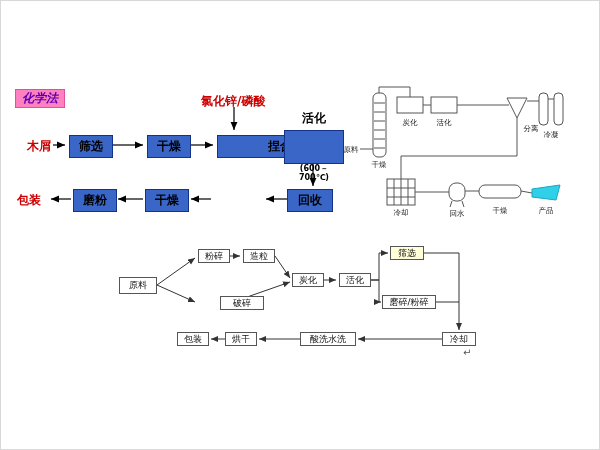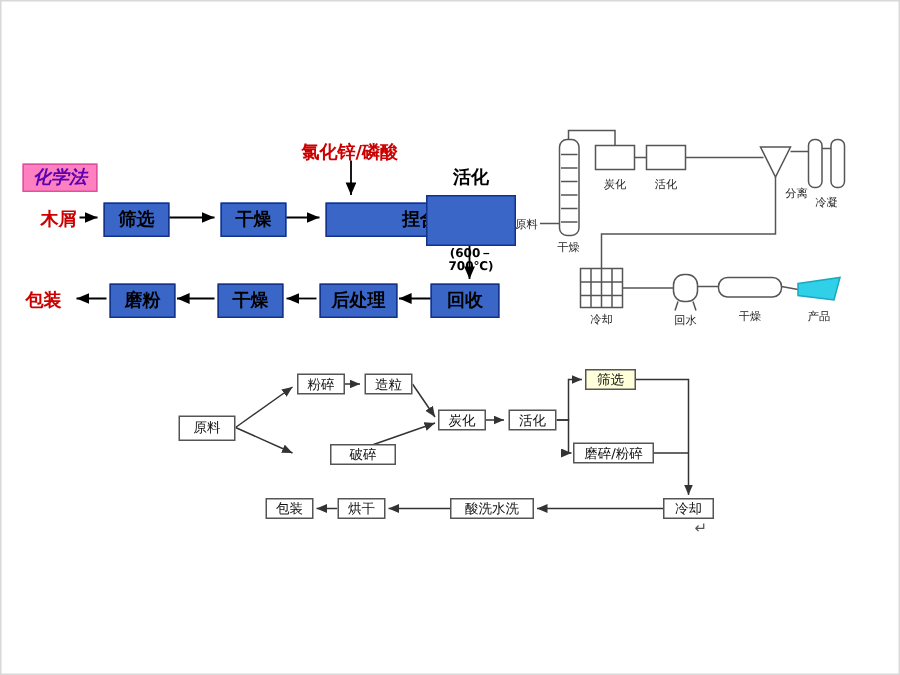--- a/index.html
+++ b/index.html
@@ -12,21 +12,21 @@
   .blue-box{
     position:absolute;z-index:2;background:#3a66c8;border:1px solid #13338a;
     color:#000;font-weight:bold;font-size:12px;
     display:flex;align-items:center;justify-content:center;text-align:center;
   }
   .activate-box{flex-direction:column;line-height:1.1;}
   .activate-sub{font-size:8px;font-weight:bold;margin-top:40px;}
   .title-box{
     position:absolute;z-index:2;background:#ff80c0;border:1px solid #e050a0;
     color:#5a00b0;font-weight:bold;font-size:12px;font-style:italic;
-    display:flex;align-items:center;justify-content:center;margin-top:20px;
+    display:flex;align-items:center;justify-content:center;
   }
   .red-label{
     position:absolute;z-index:2;color:#cc0000;font-weight:bold;font-size:12px;white-space:nowrap;
   }
   .small-box{
     position:absolute;z-index:2;background:#ffffff;border:1px solid #555;
     color:#111;font-size:9px;display:flex;align-items:center;justify-content:center;
     text-align:center;white-space:nowrap;box-sizing:border-box;
   }
   .small-box.tint{background:#ffffd9;}
@@ -135,21 +135,20 @@
   <div class="blue-box" style="left:68px;top:134px;width:42px;height:21px;">筛选</div>
   <div class="blue-box" style="left:146px;top:134px;width:42px;height:21px;">干燥</div>
   <div class="blue-box" style="left:216px;top:134px;width:42px;height:21px;padding-left:41px;">捏合</div>
 
   <div class="blue-box activate-box" style="left:283px;top:129px;width:58px;height:32px;">
     <span>活化</span>
     <span class="activate-sub">(600－700℃)</span>
   </div>
 
   <div class="blue-box" style="left:286px;top:188px;width:44px;height:21px;">回收</div>
-  <div class="blue-box" style="left:212px;top:188px;width:50px;height:21px;">后处理</div>
   <div class="blue-box" style="left:144px;top:188px;width:42px;height:21px;">干燥</div>
   <div class="blue-box" style="left:72px;top:188px;width:42px;height:21px;">磨粉</div>
 
   <div class="red-label" style="left:16px;top:191px;">包装</div>
 
   <div class="small-box" style="left:118px;top:276px;width:38px;height:17px;">原料</div>
   <div class="small-box" style="left:197px;top:248px;width:32px;height:14px;">粉碎</div>
   <div class="small-box" style="left:242px;top:248px;width:32px;height:14px;">造粒</div>
   <div class="small-box" style="left:197px;top:295px;width:44px;height:14px;margin-left:22px;">破碎</div>
   <div class="small-box" style="left:291px;top:272px;width:32px;height:14px;">炭化</div>

